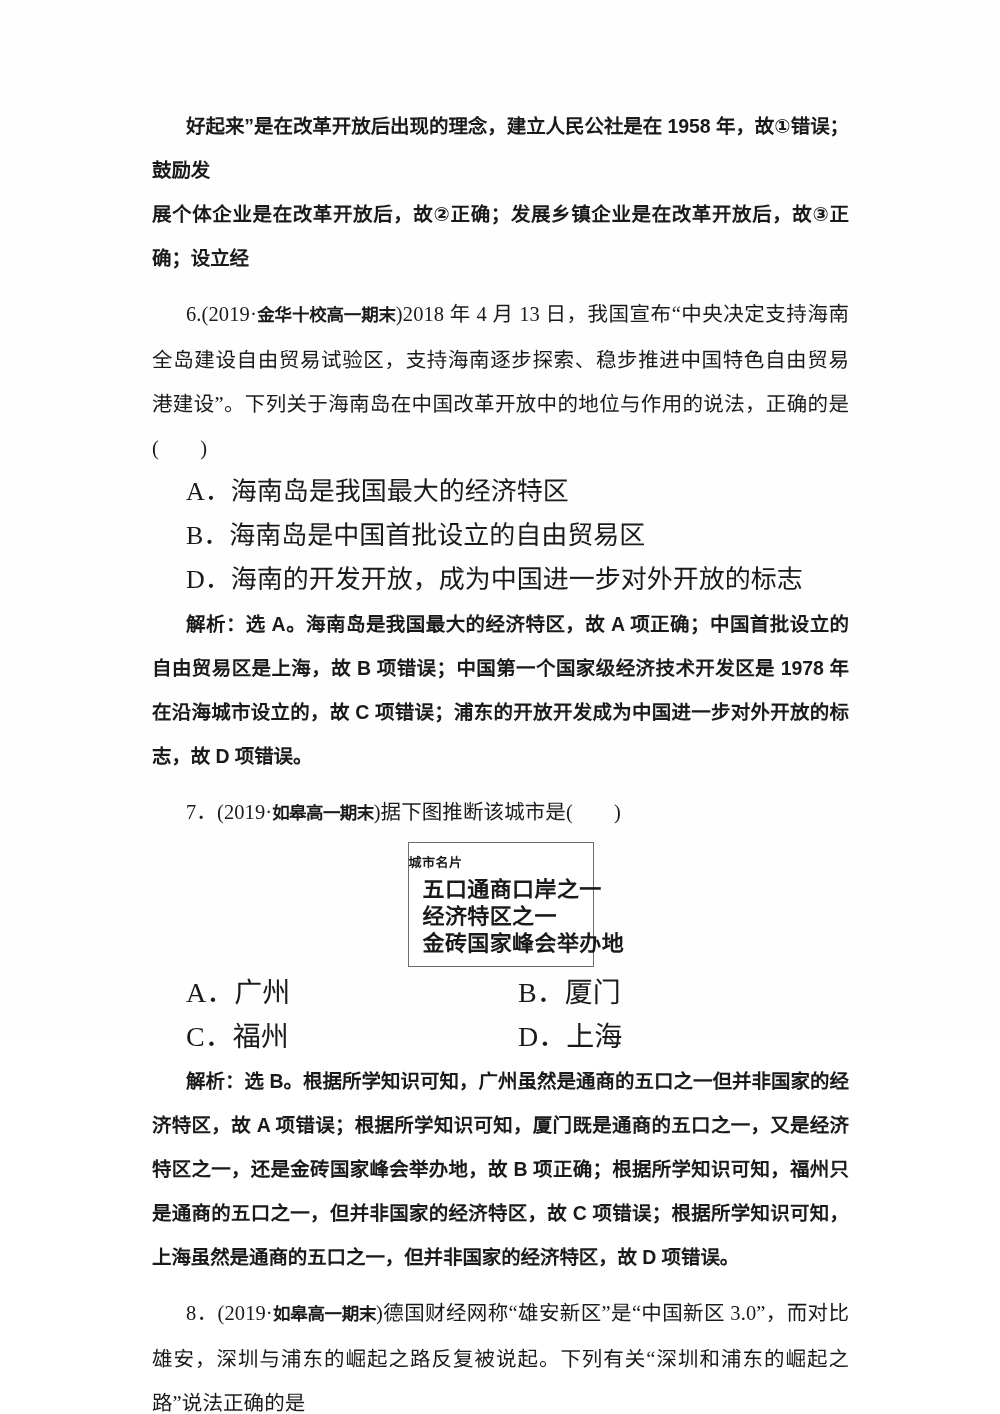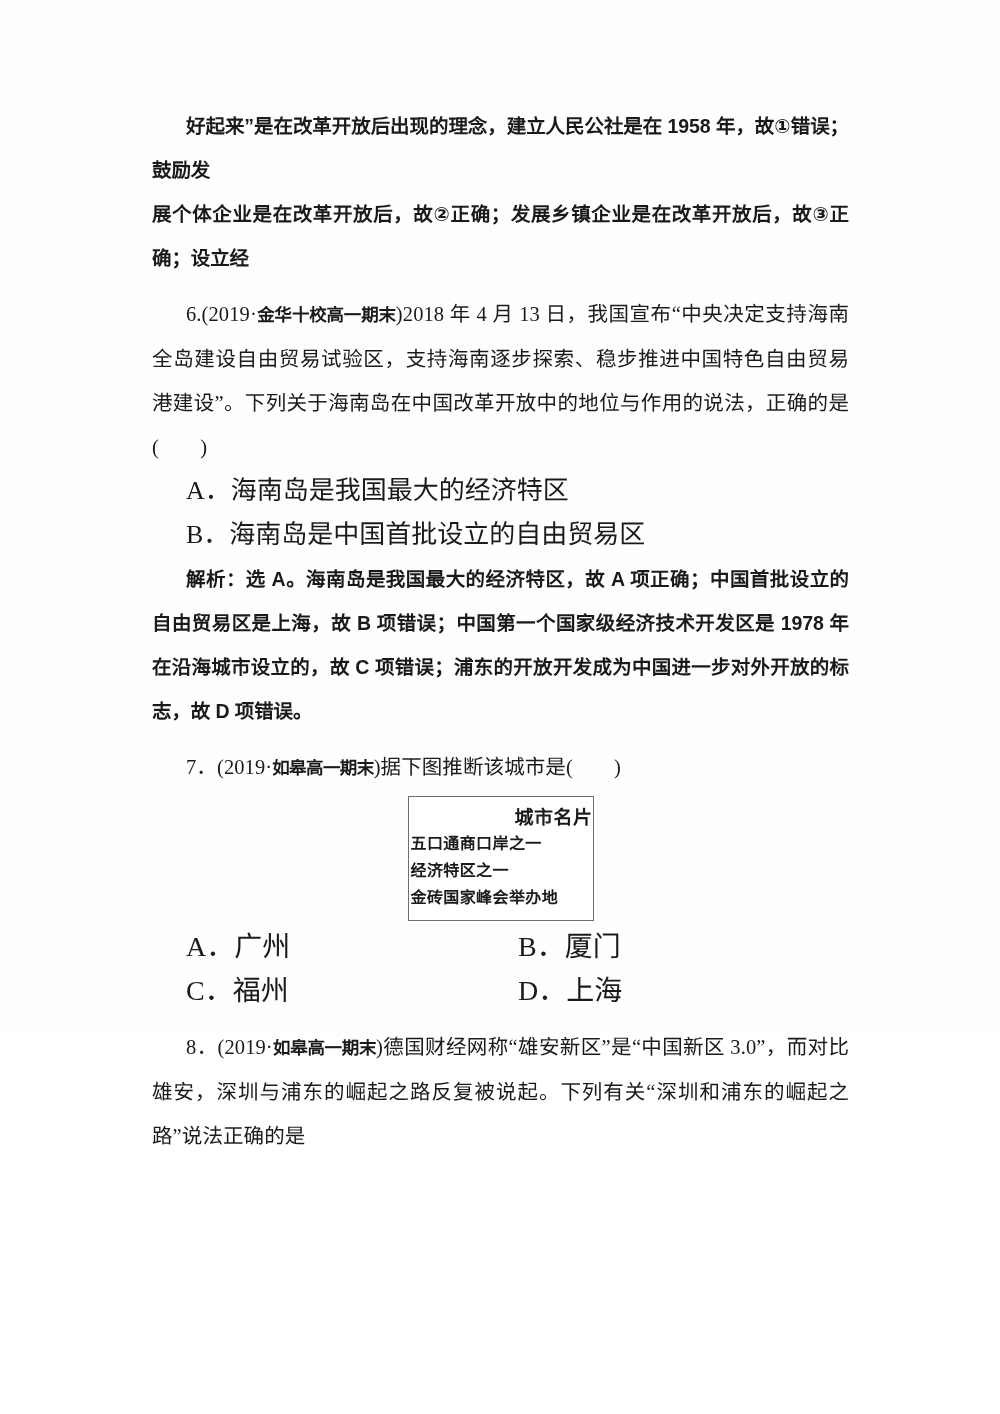--- a/index.html
+++ b/index.html
@@ -79,21 +79,21 @@
     display: flex;
     padding-left: 34px;
     font-size: 28px;
     line-height: 44px;
   }
   .opt-row .c1 { width: 332px; white-space: nowrap; }
   .opt-row .c2 { white-space: nowrap; text-align: right; }
 
   
   .src {
-    font-family: Liberation Sans, sans-serif;
+    font-family: Liberation Mono, monospace;
     font-weight: 700;
     font-size: 17.5px;
     letter-spacing: -0.6px;
   }
 
   .qnum {
     font-family: "Liberation Serif", "DejaVu Serif", serif;
   }
 
   
@@ -105,34 +105,34 @@
 
   .card {
     border: 1.6px solid #6d6d6d;
     box-sizing: border-box;
     width: 186px;
     padding: 7px 0 9px 0;
     background: #fff;
   }
 
   .card-title {
-    text-align: right;
+    text-align: left;
     font-family: "DejaVu Serif", "Liberation Serif", serif;
     font-weight: 700;
-    font-size: 19px;
+    font-size: 13px;
     line-height: 26px;
     letter-spacing: 0.5px;
   }
 
   .card-line {
     font-family: "DejaVu Serif", "Liberation Serif", serif;
     font-weight: 700;
-    font-size: 16px;
+    font-size: 22px;
     line-height: 27px;
-    padding-left: 2px;
+    padding-left: 14px;
     letter-spacing: 0.4px;
     white-space: nowrap;
   }
   .gap-md { height: 12px; }
 </style>
 </head>
 <body>
 
 <div class="page">
   <div class="col">
@@ -142,20 +142,21 @@
       <p class="p hei">展个体企业是在改革开放后，故②正确；发展乡镇企业是在改革开放后，故③正确；设立经</p>
     </div>
 
     <div class="gap-md"></div>
 
     <div>
       <p class="p serif indent"><span class="qnum">6.</span><span>(2019·</span><span class="src">金华十校高一期末</span><span>)</span><span>2018 年 4 月 13 日，我国宣布“中央决定支持海南全岛建设自由贸易试验区，支持海南逐步探索、稳步推进中国特色自由贸易港建设”。下列关于海南岛在中国改革开放中的地位与作用的说法，正确的是(　　)</span></p>
 
       <p class="opt"><span class="mark">A．</span><span>海南岛是我国最大的经济特区</span></p>
       <p class="opt"><span class="mark">B．</span><span>海南岛是中国首批设立的自由贸易区</span></p>
+      <p class="opt"><span class="mark">D．</span><span>海南的开发开放，成为中国进一步对外开放的标志</span></p>
 
       <p class="p hei indent">解析：选 A。海南岛是我国最大的经济特区，故 A 项正确；中国首批设立的自由贸易区是上海，故 B 项错误；中国第一个国家级经济技术开发区是 1978 年在沿海城市设立的，故 C 项错误；浦东的开放开发成为中国进一步对外开放的标志，故 D 项错误。</p>
     </div>
 
     <div class="gap-md"></div>
 
     <div>
       <p class="p serif indent"><span class="qnum">7．</span><span>(2019·</span><span class="src">如皋高一期末</span><span>)</span><span>据下图推断该城市是(　　)</span></p>
 
       <div class="figure-wrap">
@@ -169,20 +170,21 @@
 
       <div class="opt-row">
         <div class="c1"><span class="mark">A．</span><span>广州</span></div>
         <div class="c2"><span class="mark">B．</span><span>厦门</span></div>
       </div>
       <div class="opt-row">
         <div class="c1"><span class="mark">C．</span><span>福州</span></div>
         <div class="c2"><span class="mark">D．</span><span>上海</span></div>
       </div>
 
+      <p class="p hei indent">解析：选 B。根据所学知识可知，广州虽然是通商的五口之一但并非国家的经济特区，故 A 项错误；根据所学知识可知，厦门既是通商的五口之一，又是经济特区之一，还是金砖国家峰会举办地，故 B 项正确；根据所学知识可知，福州只是通商的五口之一，但并非国家的经济特区，故 C 项错误；根据所学知识可知，上海虽然是通商的五口之一，但并非国家的经济特区，故 D 项错误。</p>
     </div>
 
     <div class="gap-md"></div>
 
     <div>
       <p class="p serif indent"><span class="qnum">8．</span><span>(2019·</span><span class="src">如皋高一期末</span><span>)</span><span>德国财经网称“雄安新区”是“中国新区 3.0”，而对比雄安，深圳与浦东的崛起之路反复被说起。下列有关“深圳和浦东的崛起之路”说法正确的是</span></p>
 
     </div>
 
   </div>

